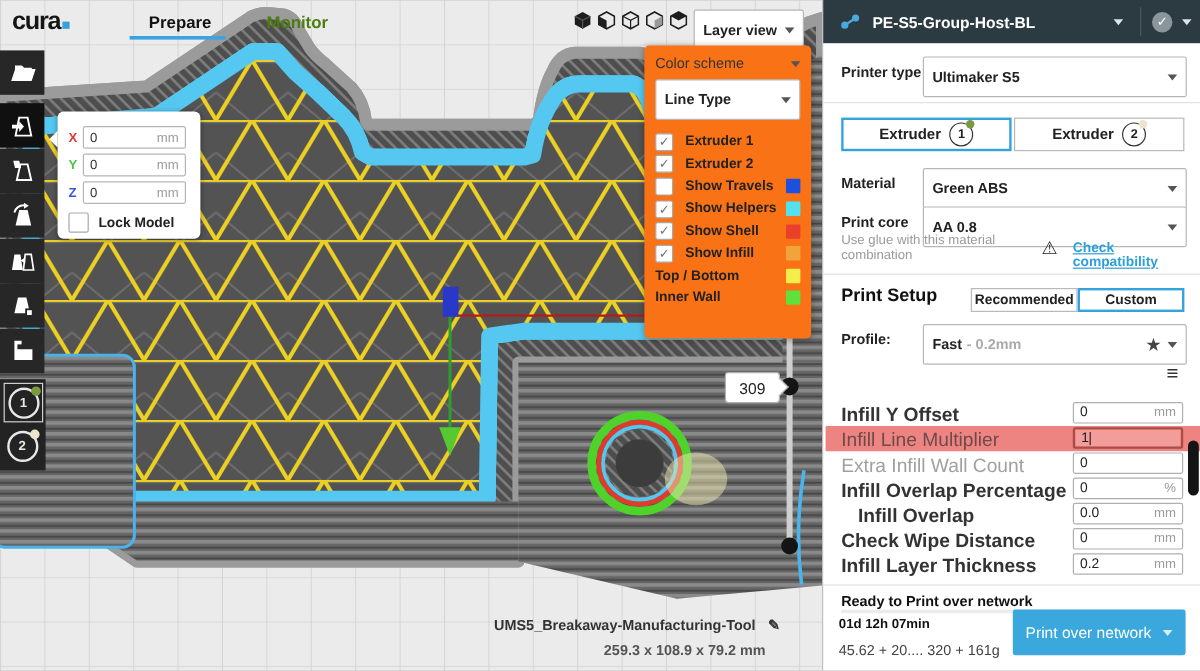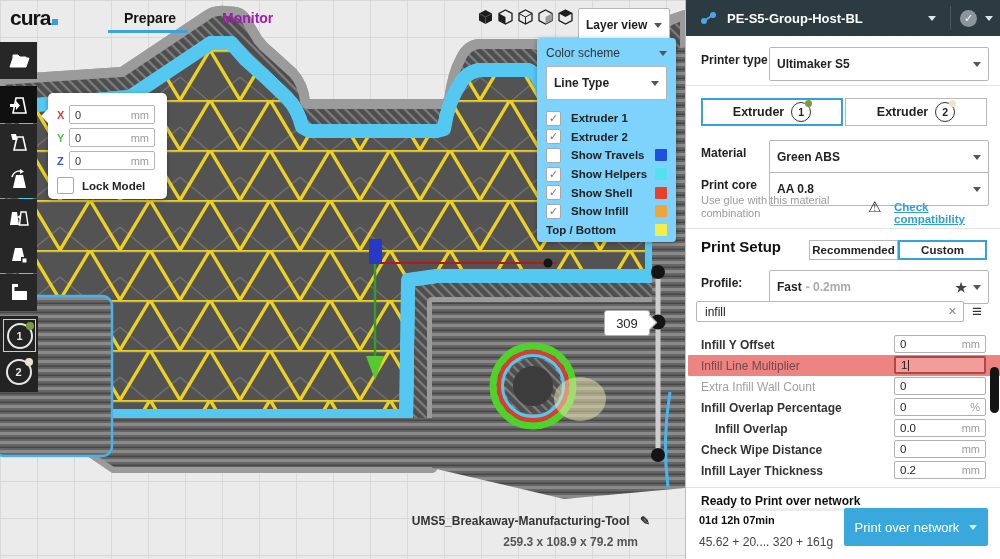--- a/index.html
+++ b/index.html
@@ -5,21 +5,21 @@
   html,body{margin:0;padding:0;background:#888;}
   #app{position:relative;width:1000px;height:559px;overflow:hidden;
        font-family:"Liberation Sans",sans-serif;background:#ebebeb;}
   .abs{position:absolute;}
   
   #vp-svg{position:absolute;left:0;top:0;}
   .logo{position:absolute;left:10px;top:6px;font-size:21px;font-weight:bold;
         letter-spacing:-1px;color:#151515;}
   .logo .dot{display:inline-block;width:6px;height:6px;background:#35a1dc;margin-left:2px;}
   .tab{position:absolute;top:10px;font-size:14px;font-weight:bold;color:#111;text-align:right;}
-  .tab.inactive{color:#a21caf;}
+  .tab.inactive{color:#4d7c0f;}
   .tab-underline{position:absolute;left:108px;top:30px;width:80px;height:3px;background:#3aa3e2;}
   .viewcubes{position:absolute;left:478px;top:9px;display:flex;gap:5px;}
   .viewcubes svg{display:block;}
   .sel{background:#fff;border:1px solid #b6b6b6;border-radius:2px;font-size:12px;
        font-weight:bold;color:#222;display:flex;align-items:center;padding:16px 7px;box-sizing:border-box;}
   .chv{width:0;height:0;border-left:4px solid transparent;border-right:4px solid transparent;
        border-top:5px solid #555;margin-left:auto;flex:none;}
   
   .toolbtn{position:absolute;left:0;width:37px;height:37px;background:#272727;
            display:flex;align-items:center;justify-content:center;}
@@ -41,21 +41,21 @@
   .lockrow span.lbl{font-size:11.5px;font-weight:bold;color:#222;margin-left:8px;}
   
   #vp-ext{position:absolute;left:0;top:316px;width:38px;height:76px;background:#232323;}
   .vpextbtn{position:absolute;left:3px;width:31px;height:31px;display:flex;align-items:center;
             justify-content:center;}
   .vpextbtn.selected{border:1px solid #cfcfcf;}
   .extcirc{width:22px;height:22px;border:2px solid #e8e8e8;border-radius:50%;color:#e8e8e8;
            font-size:11px;font-weight:bold;display:flex;align-items:center;justify-content:center;position:relative;}
   .extdot{position:absolute;right:-3px;top:-3px;width:8px;height:8px;border-radius:50%;}
   
-  #cs-panel{position:absolute;left:537px;top:38px;width:139px;height:204px;background:#7dd3fc;
+  #cs-panel{position:absolute;left:537px;top:38px;width:139px;height:244px;background:#f97316;
             border-radius:4px;box-shadow:0 1px 5px rgba(0,0,0,.3);padding:8px 9px;box-sizing:border-box;}
   #cs-panel .hdr{display:flex;align-items:center;font-size:12px;color:#333;margin-bottom:6px;}
   .csrow{display:flex;align-items:center;height:18.6px;}
   .csrow .cb{width:13px;height:13px;margin-right:10px;}
   .csrow .lbl{font-size:11.5px;font-weight:bold;color:#222;}
   .csrow .lbl.noin{margin-left:0;}
   .swatch{margin-left:auto;width:12px;height:12px;border-radius:1px;flex:none;}
   
   #layer-tip{position:absolute;left:604px;top:310px;width:44px;height:24px;background:#fff;
              border:1px solid #b0b0b0;border-radius:3px;display:flex;align-items:center;
@@ -98,21 +98,21 @@
   .seg.active{border:2px solid #34a3dc;}
   .profsuffix{color:#aaa;font-weight:bold;margin-left:4px;}
   .star{margin-left:auto;font-size:13px;color:#444;}
   #searchbox{position:absolute;left:10px;top:301px;width:268px;height:21px;border:1px solid #b6b6b6;
              border-radius:2px;display:flex;align-items:center;padding:0 6px;box-sizing:border-box;background:#fff;}
   #searchbox input{border:none;outline:none;flex:1;font-size:12px;color:#222;
              font-family:"Liberation Sans",sans-serif;background:transparent;}
   .xclr{font-size:11px;color:#888;margin-left:4px;}
   .menuicon{position:absolute;left:286px;top:302px;font-size:17px;color:#333;}
   .setrow{position:absolute;left:0;width:300px;height:21px;}
-  .setrow .lbl{position:absolute;left:15px;top:4px;font-size:12px;font-weight:bold;color:#333;white-space:nowrap;}
+  .setrow .lbl{position:absolute;left:15px;top:4px;font-size:16px;font-weight:bold;color:#333;white-space:nowrap;}
   .setrow.dim .lbl{color:#a0a0a0;font-weight:normal;}
   .setrow.ind .lbl{left:29px;}
   .setbox{position:absolute;left:208px;top:1px;width:92px;height:18px;border:1px solid #b0b0b0;
           border-radius:2px;background:#fff;display:flex;align-items:center;padding:0 5px;box-sizing:border-box;}
   .setval{font-size:11.5px;color:#222;}
   .setunit{margin-left:auto;font-size:11px;color:#9b9b9b;}
   .setrow.hl{background:#ee8482;left:2px;width:291px;border-radius:1px;padding-left:32px;}
   .setrow.hl .lbl{left:13px;color:#6e4a4a;font-weight:normal;}
   .setrow.hl .setbox{left:206px;background:#f29d9a;border:2px solid #ab4a46;}
   .caret{width:1px;height:11px;background:#40201f;margin-left:1px;}
@@ -355,20 +355,24 @@
     </div>
     <div class="csrow">
       <span class="cb">✓</span>
       <span class="lbl">Show Infill</span>
       <span class="swatch" style="background: rgb(240, 164, 60);"></span>
     </div>
     <div class="csrow">
       <span class="lbl noin">Top / Bottom</span>
       <span class="swatch" style="background: rgb(244, 238, 74);"></span>
     </div>
+    <div class="csrow">
+      <span class="lbl noin">Inner Wall</span>
+      <span class="swatch" style="background: rgb(96, 224, 58);"></span>
+    </div>
   </div>
 
   <div id="layer-tip">
     <span>309</span>
     <span class="tipa"></span>
   </div>
 
   <div id="fname">
     <span>UMS5_Breakaway-Manufacturing-Tool</span>
     <span style="margin-left:7px">✎</span>
@@ -432,24 +436,20 @@
     <div class="seg active" style="left:212px">Custom</div>
 
     <span class="sblabel" style="top:276px">Profile:</span>
     <div class="sel sbsel" style="top:270px">
       <span>Fast</span>
       <span class="profsuffix">- 0.2mm</span>
       <span class="star">★</span>
       <span class="chv" style="margin-left:6px"></span>
     </div>
 
-    <div id="searchbox">
-      <input value="infill" style="">
-      <span class="xclr">✕</span>
-    </div>
     <span class="menuicon">≡</span>
 
     <div class="setrow" style="top:334px">
       <span class="lbl">Infill Y Offset</span>
       <div class="setbox">
         <span class="setval">0</span>
         <span class="setunit">mm</span>
       </div>
     </div>
     <div class="setrow hl" style="top:355px">

